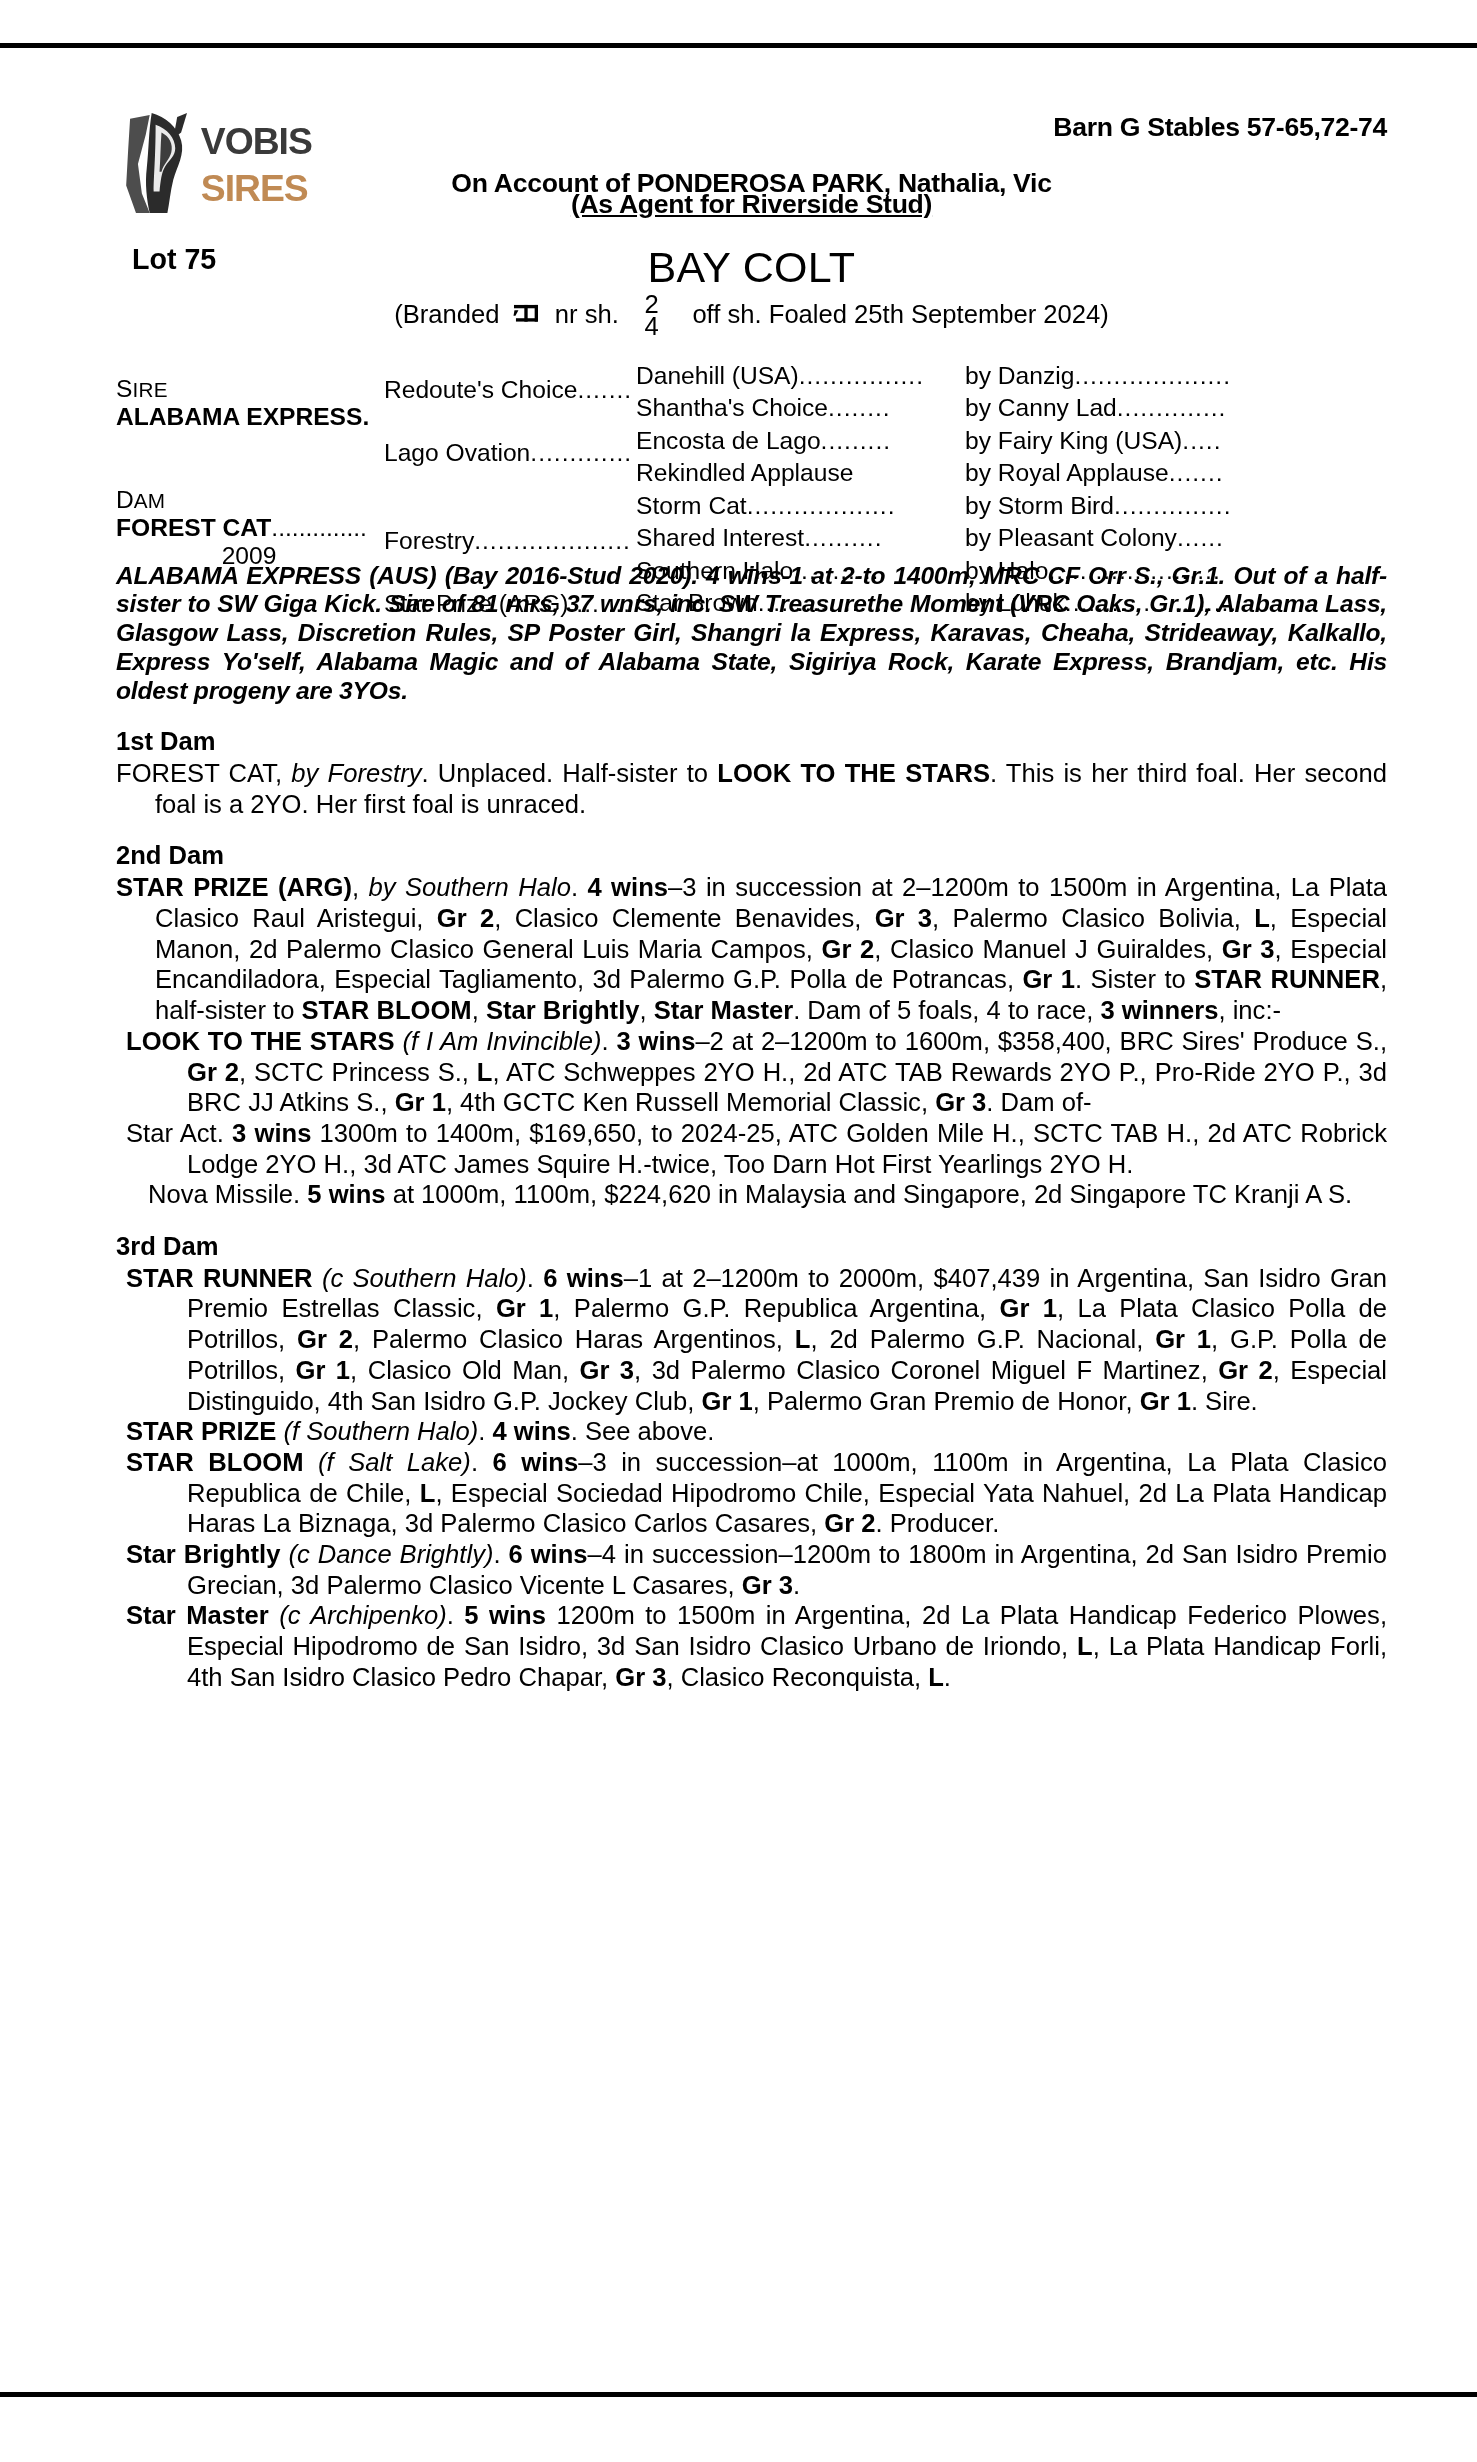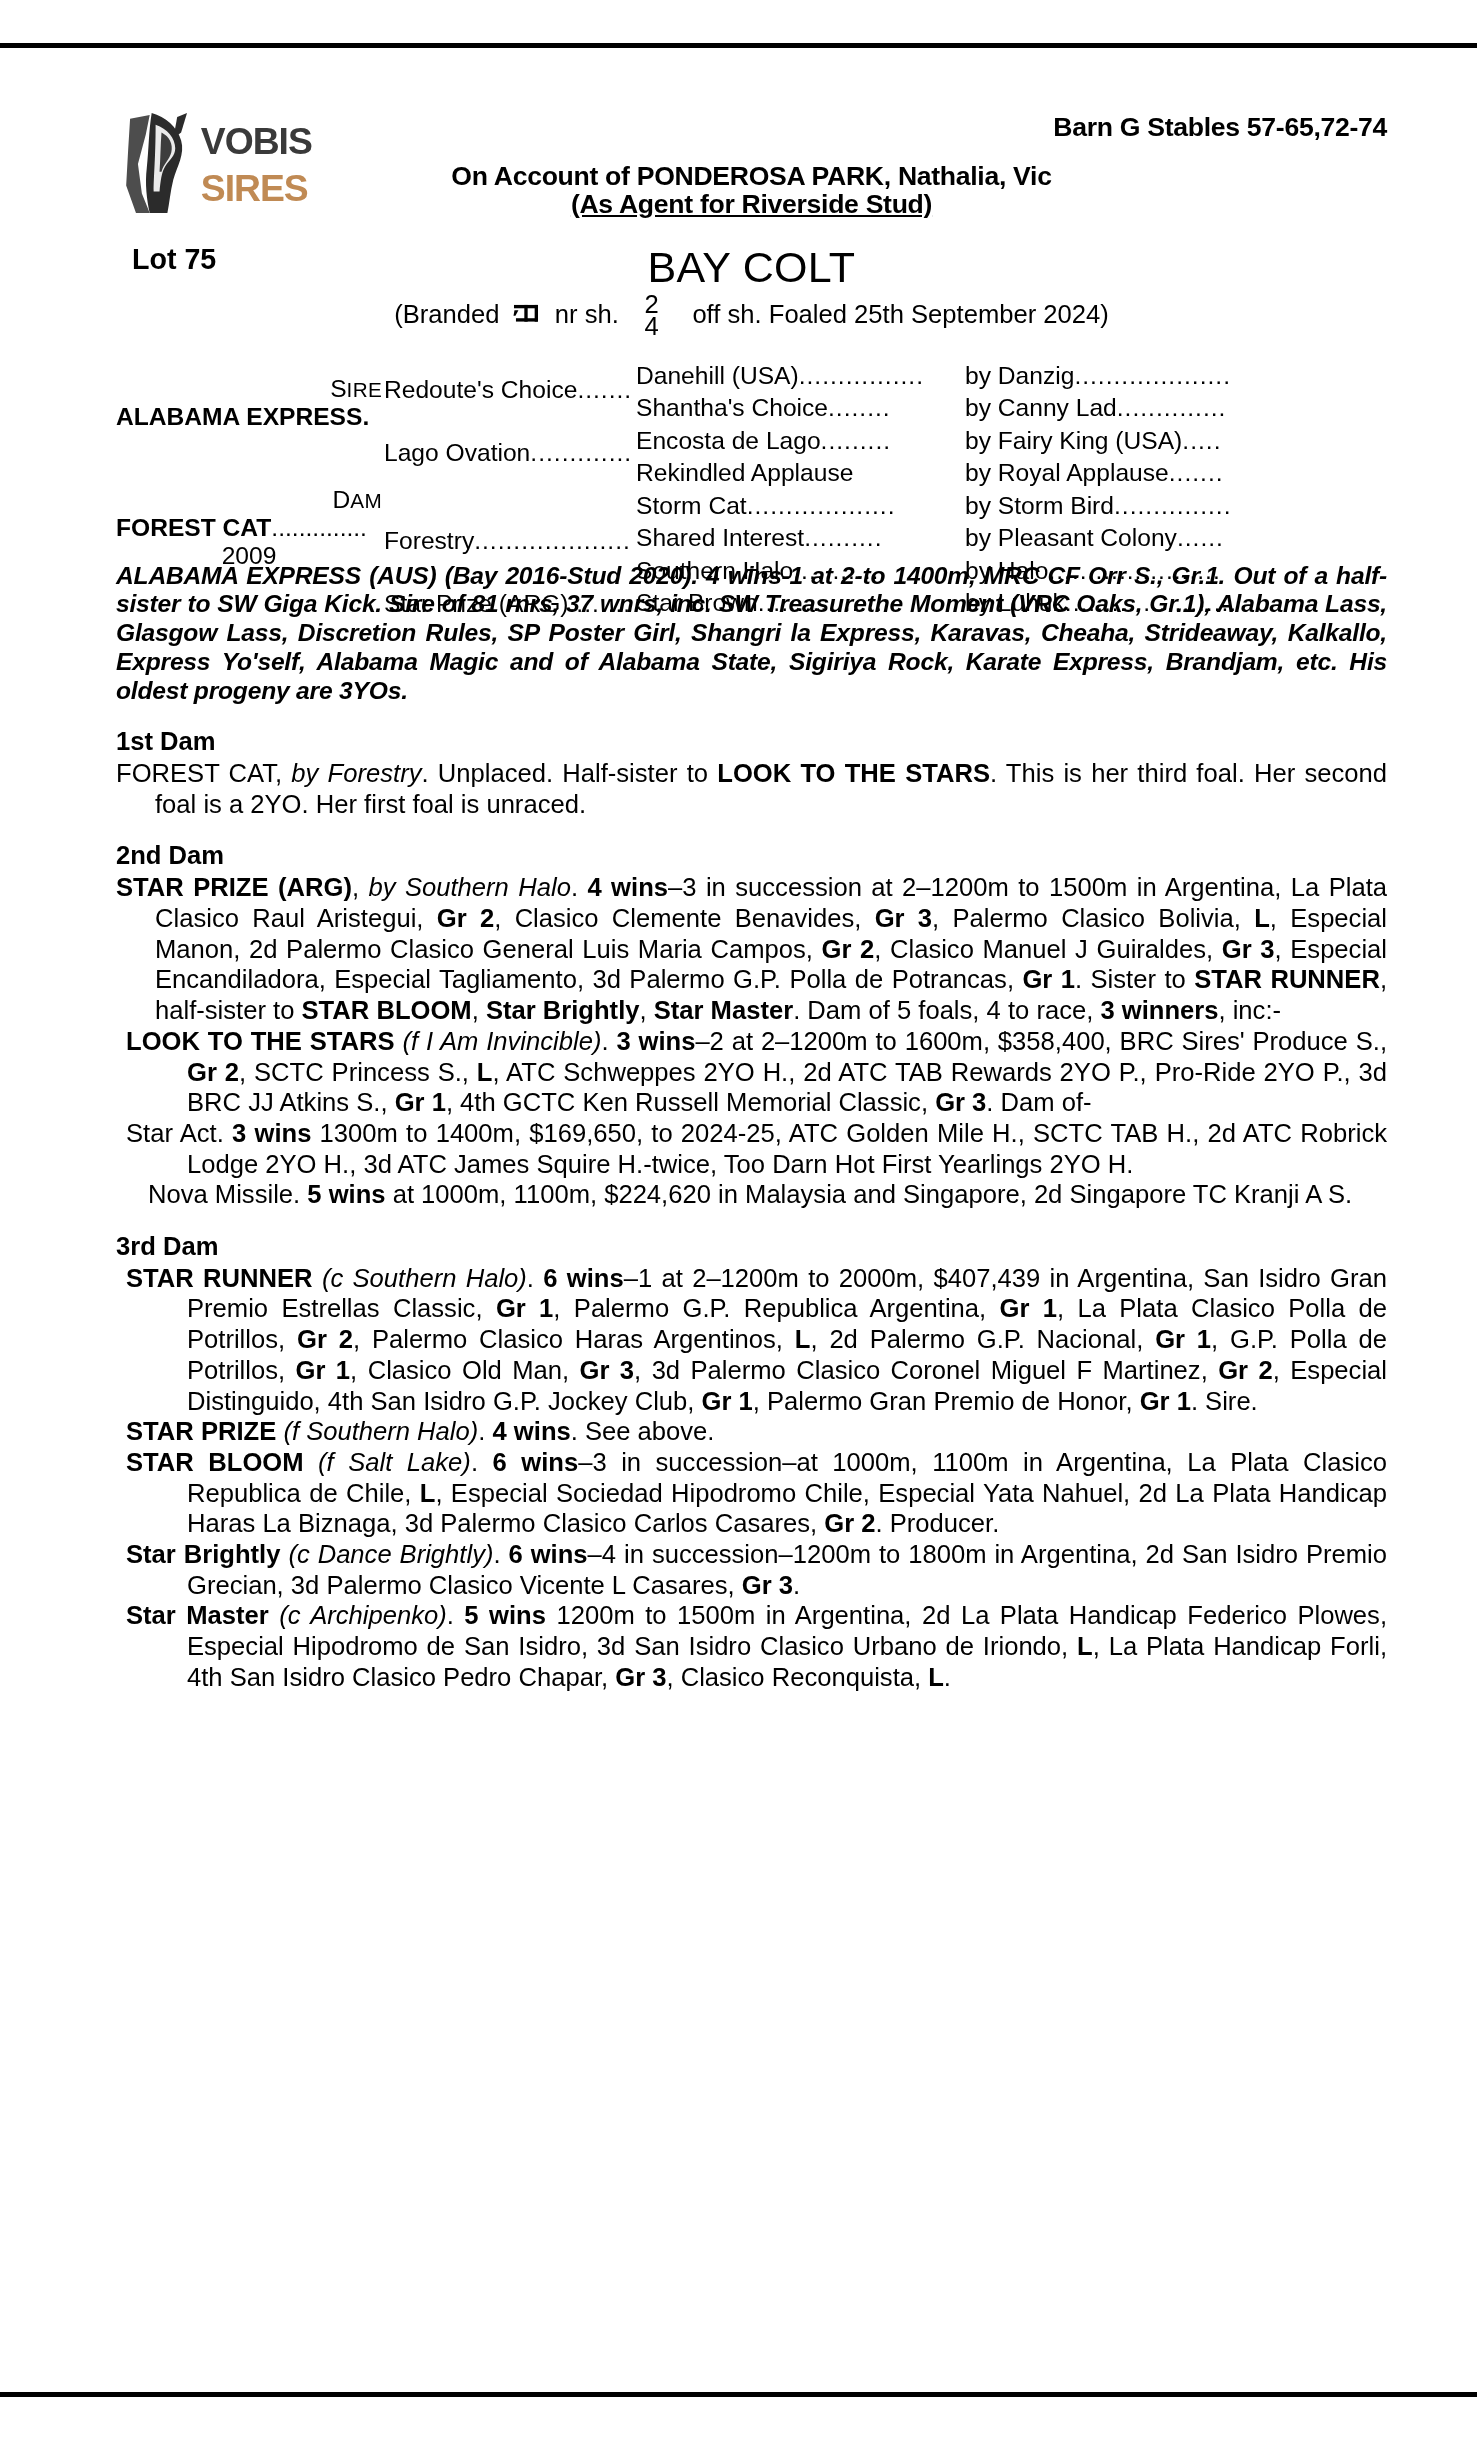--- a/index.html
+++ b/index.html
@@ -61,21 +61,21 @@
     font-size: 26.6px;
     letter-spacing: -0.3px;
     white-space: nowrap;
   }
   .acct-line, .agent-line {
     text-align: center;
     font-weight: bold;
     font-size: 26.6px;
     letter-spacing: -0.3px;
   }
-  .acct-line { position: absolute; left: 0; right: 0; top: 53px; }
+  .acct-line { position: absolute; left: 0; right: 0; top: 60px; }
   .agent-line { position: absolute; left: 0; right: 0; top: 81px; text-decoration: underline; }
 
   
   .title-row {
     position: relative;
     height: 49px;
     margin-top: 2px;
   }
   .lot {
     position: absolute;
@@ -132,21 +132,21 @@
   .ped-col1 { position: absolute; left: 0; top: 0; width: 266px; }
   .ped-col2 { position: absolute; left: 268px; top: 0; width: 246px; }
   .ped-col3 { position: absolute; left: 520px; top: 0; width: 325px; }
   .ped-col4 { position: absolute; left: 849px; top: 0; width: 424px; }
 
   .smallcaps {
     font-size: 20.7px;
     letter-spacing: 0.3px;
   }
   .sc-first { font-size: 24.6px; }
-  .ped-label { text-align: right; }
+  .ped-label { text-align: left; }
   .sire-label-box { margin-top: 21.7px; }
   .dam-label-box { margin-top: 55px; }
   .ped-name-bold { font-weight: bold; font-size: 24.6px; }
   .ped-year { text-align: center; font-size: 24.6px; }
 
   .dotline {
     white-space: nowrap;
     overflow: hidden;
     font-size: 24.6px;
   }

